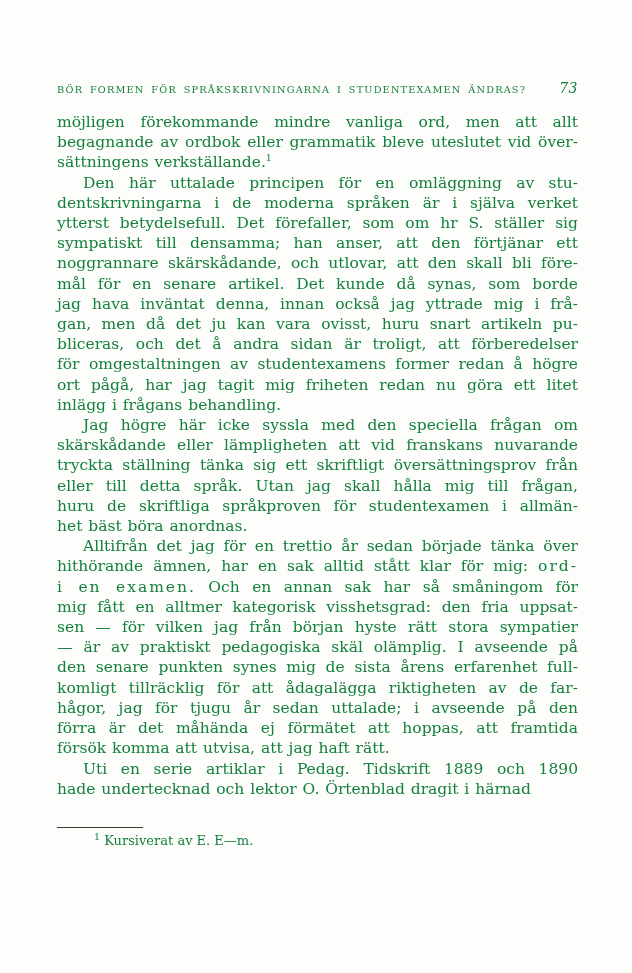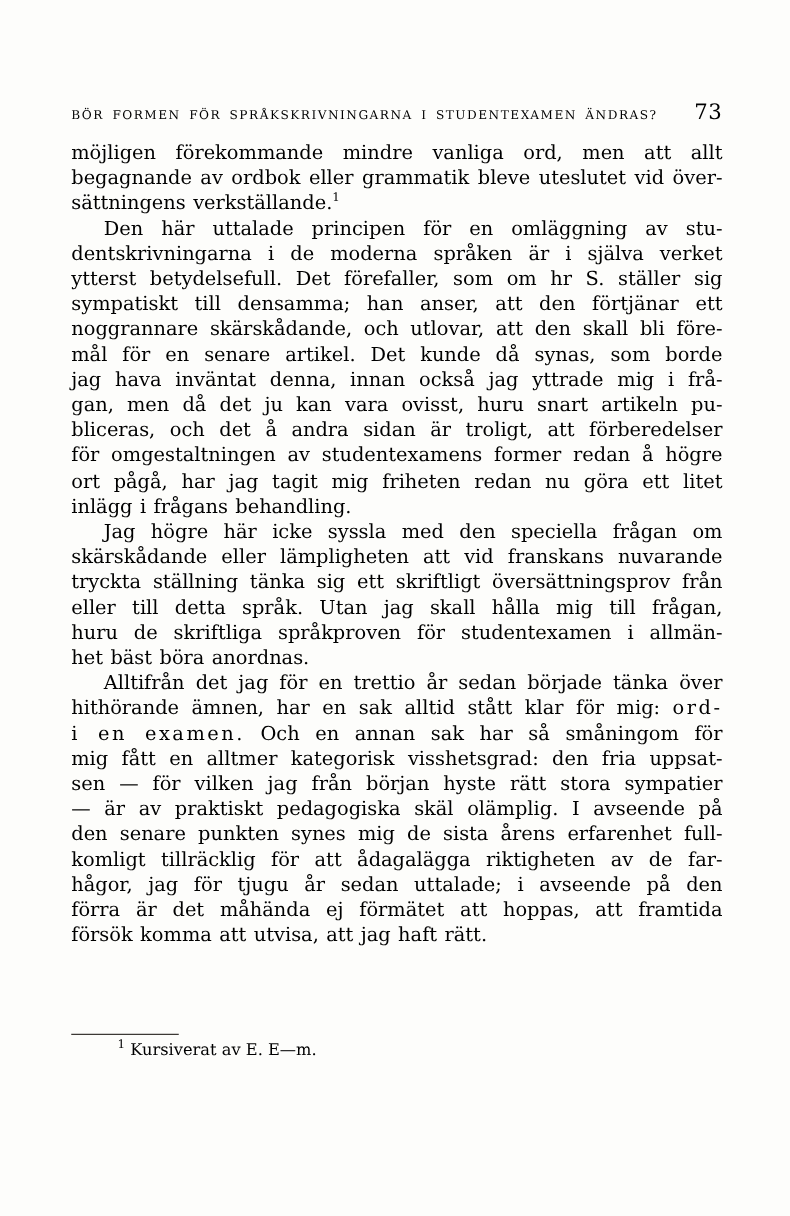--- a/index.html
+++ b/index.html
@@ -22,23 +22,24 @@
     align-items: baseline;
   }
   .header-title {
     font-size: 9.7px;
     letter-spacing: 1.2px;
     word-spacing: 2.5px;
     white-space: nowrap;
     font-weight: 500;
   }
   .page-number {
-    font-size: 17px;
+    font-size: 14px;
     letter-spacing: 0.5px;
     white-space: nowrap;
+    font-style: italic;
   }
   .text-body {
     position: absolute;
     left: 57px;
     top: 112px;
     width: 521px;
     font-size: 15.5px;
     line-height: 20.2px;
     word-spacing: 1px;
   }
@@ -69,21 +70,21 @@
     width: 521px;
     padding-left: 37px;
     box-sizing: border-box;
     font-size: 13px;
     line-height: 18px;
   }
 </style>
 </head>
 <body>
 
-<div class="page" style="background: rgb(253, 253, 251); color: #000000;">
+<div class="page" style="background: rgb(253, 253, 251); color: #15803d;">
 
   <div class="running-header">
     <span class="header-title">BÖR FORMEN FÖR SPRÅKSKRIVNINGARNA I STUDENTEXAMEN ÄNDRAS?</span>
     <span class="page-number">73</span>
   </div>
 
   <div class="text-body">
       <div class="para">
         <div class="line first"><span class="seg-n">möjligen förekommande mindre vanliga ord, men </span><span class="seg-i">att allt</span></div>
         <div class="line"><span class="seg-i">begagnande av ordbok eller grammatik bleve uteslutet vid över-</span></div>
@@ -117,20 +118,24 @@
         <div class="line"><span class="seg-sp">i en examen.</span><span class="seg-n"> Och en annan sak har så småningom för</span></div>
         <div class="line"><span class="seg-n">mig fått en alltmer kategorisk visshetsgrad: den fria uppsat-</span></div>
         <div class="line"><span class="seg-n">sen — för vilken jag från början hyste rätt stora sympatier</span></div>
         <div class="line"><span class="seg-n">— är av praktiskt pedagogiska skäl olämplig. I avseende på</span></div>
         <div class="line"><span class="seg-n">den senare punkten synes mig de sista årens erfarenhet full-</span></div>
         <div class="line"><span class="seg-n">komligt tillräcklig för att ådagalägga riktigheten av de far-</span></div>
         <div class="line"><span class="seg-n">hågor, jag för tjugu år sedan uttalade; i avseende på den</span></div>
         <div class="line"><span class="seg-n">förra är det måhända ej förmätet att hoppas, att framtida</span></div>
         <div class="line last"><span class="seg-n">försök komma att utvisa, att jag haft rätt.</span></div>
       </div>
+      <div class="para indent">
+        <div class="line first"><span class="seg-n">Uti en serie artiklar i Pedag. Tidskrift 1889 och 1890</span></div>
+        <div class="line last"><span class="seg-n">hade undertecknad och lektor O. Örtenblad dragit i härnad</span></div>
+      </div>
     </div>
 
   <div class="footnote-sep"></div>
 
   <div class="footnote">
     <span class="fn-marker">1</span>
     <span>Kursiverat av E. E—m.</span>
   </div>
 
 </div>

